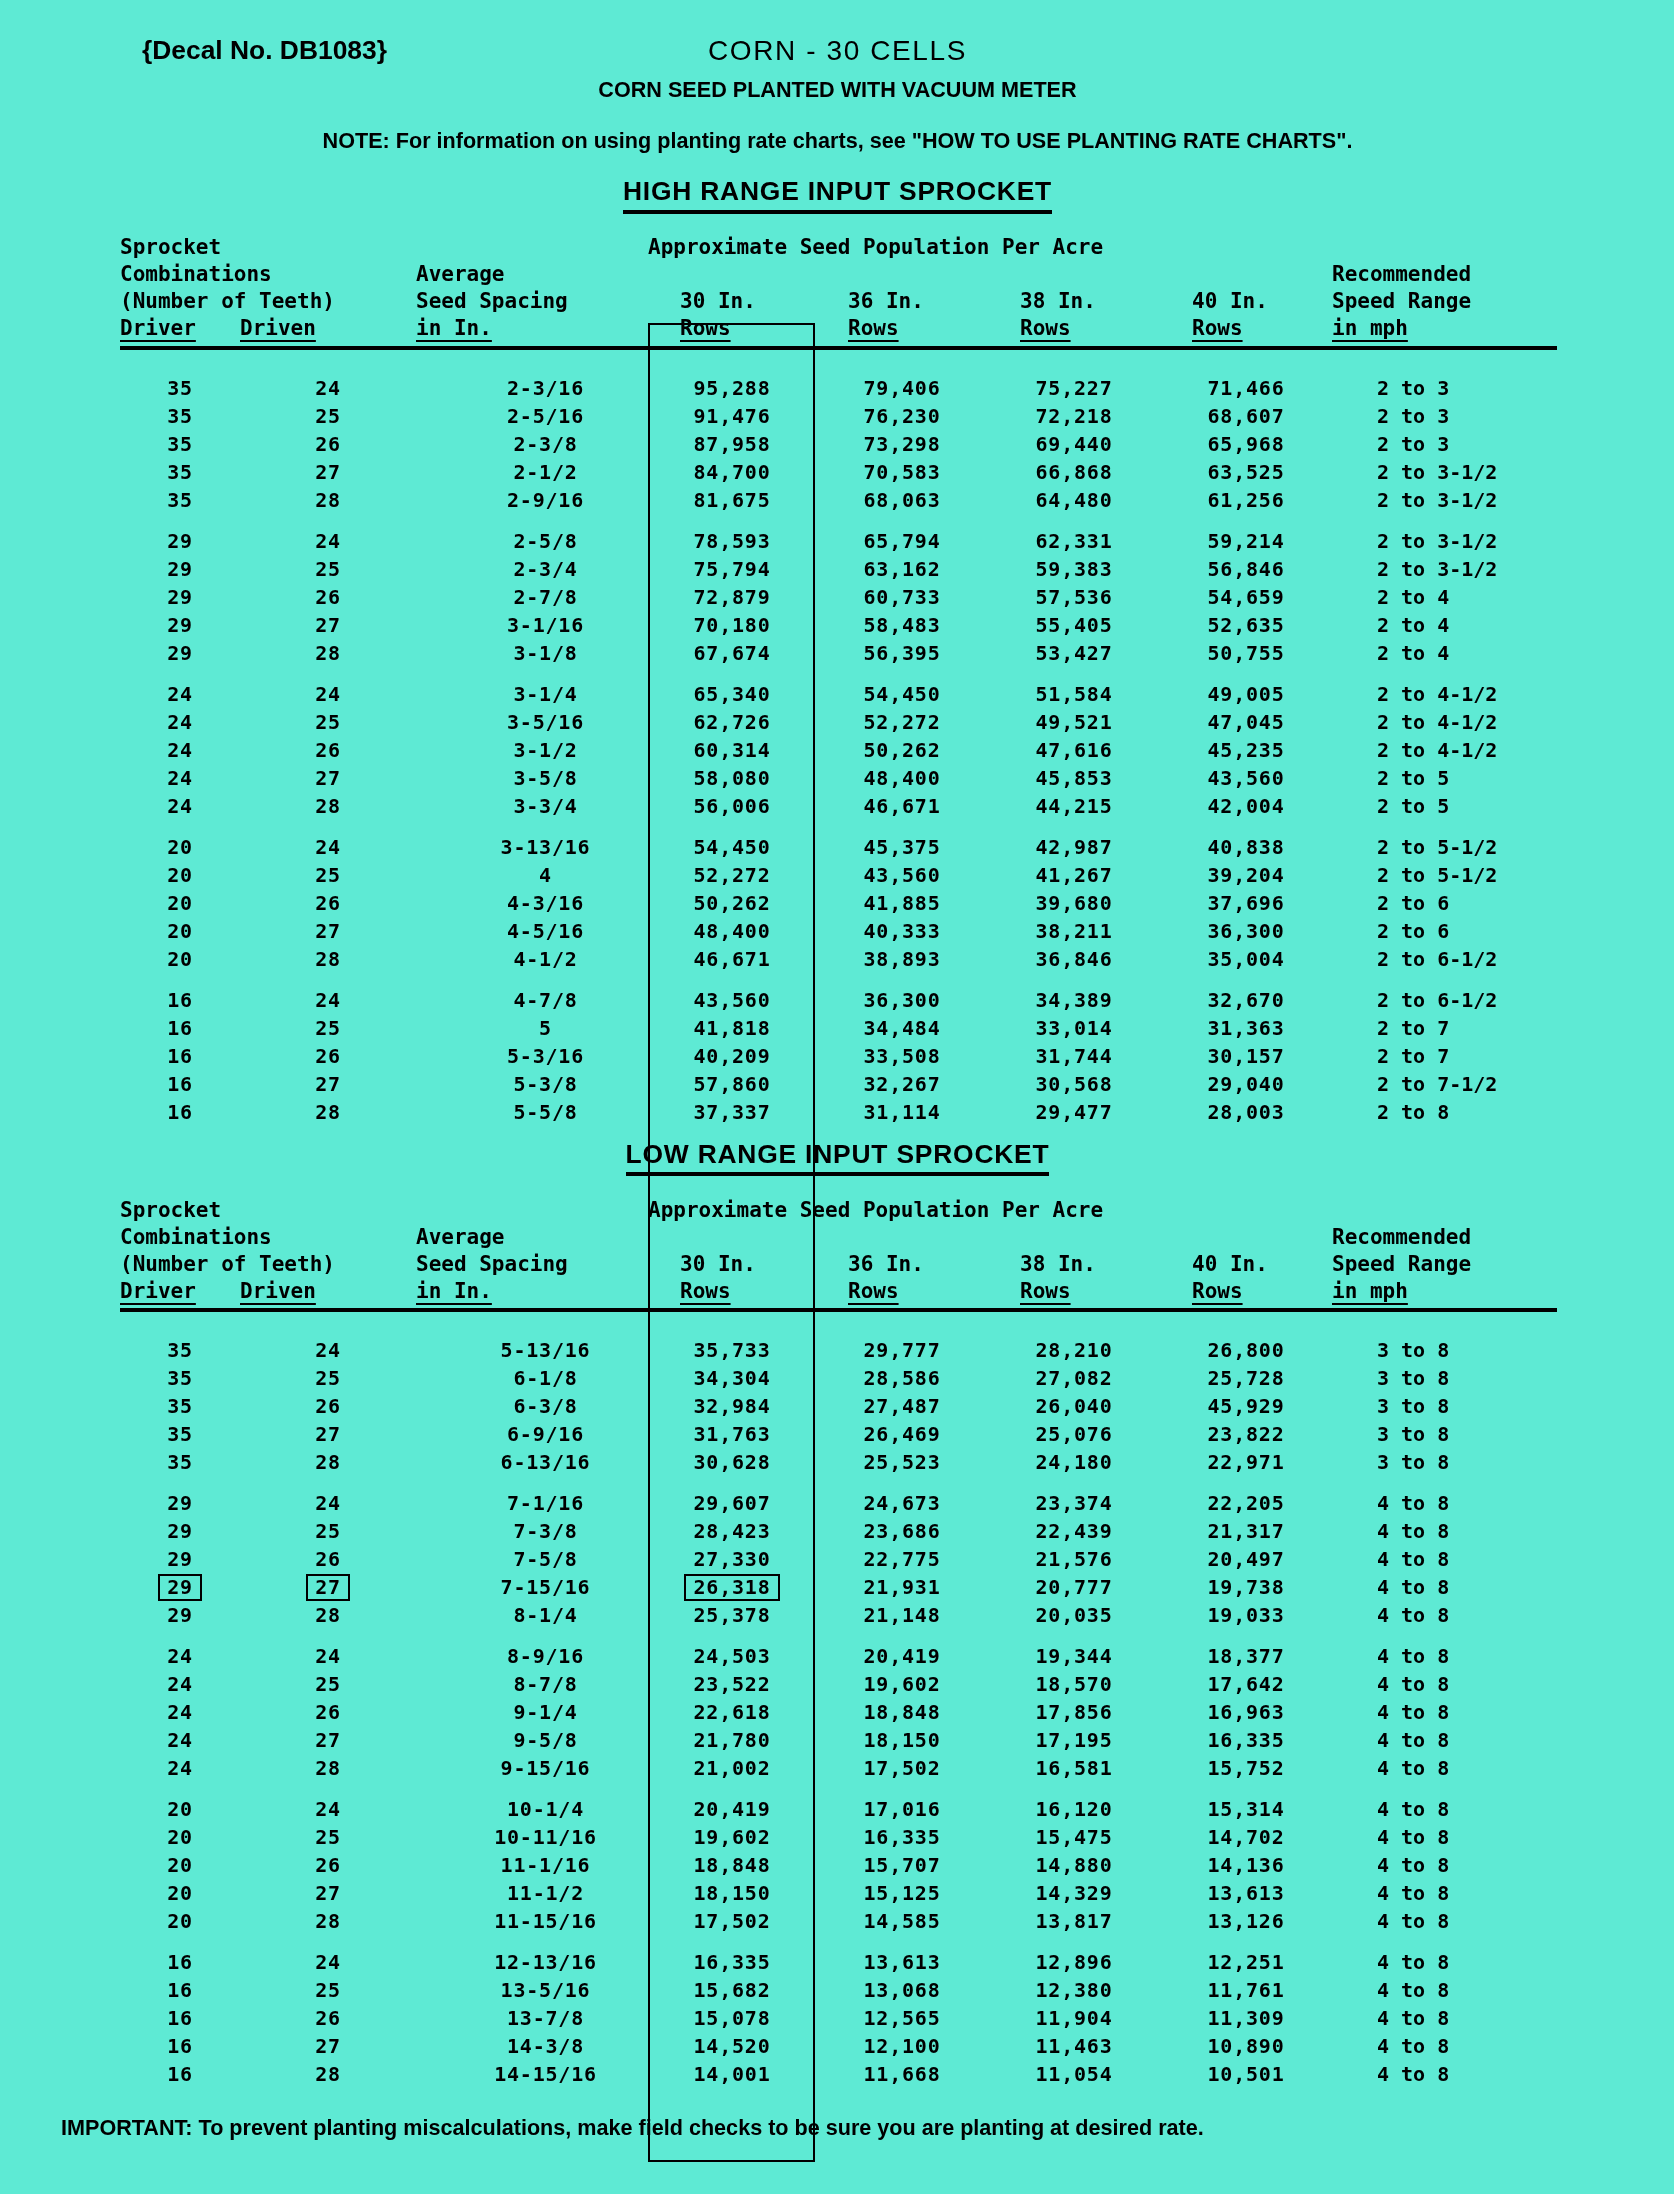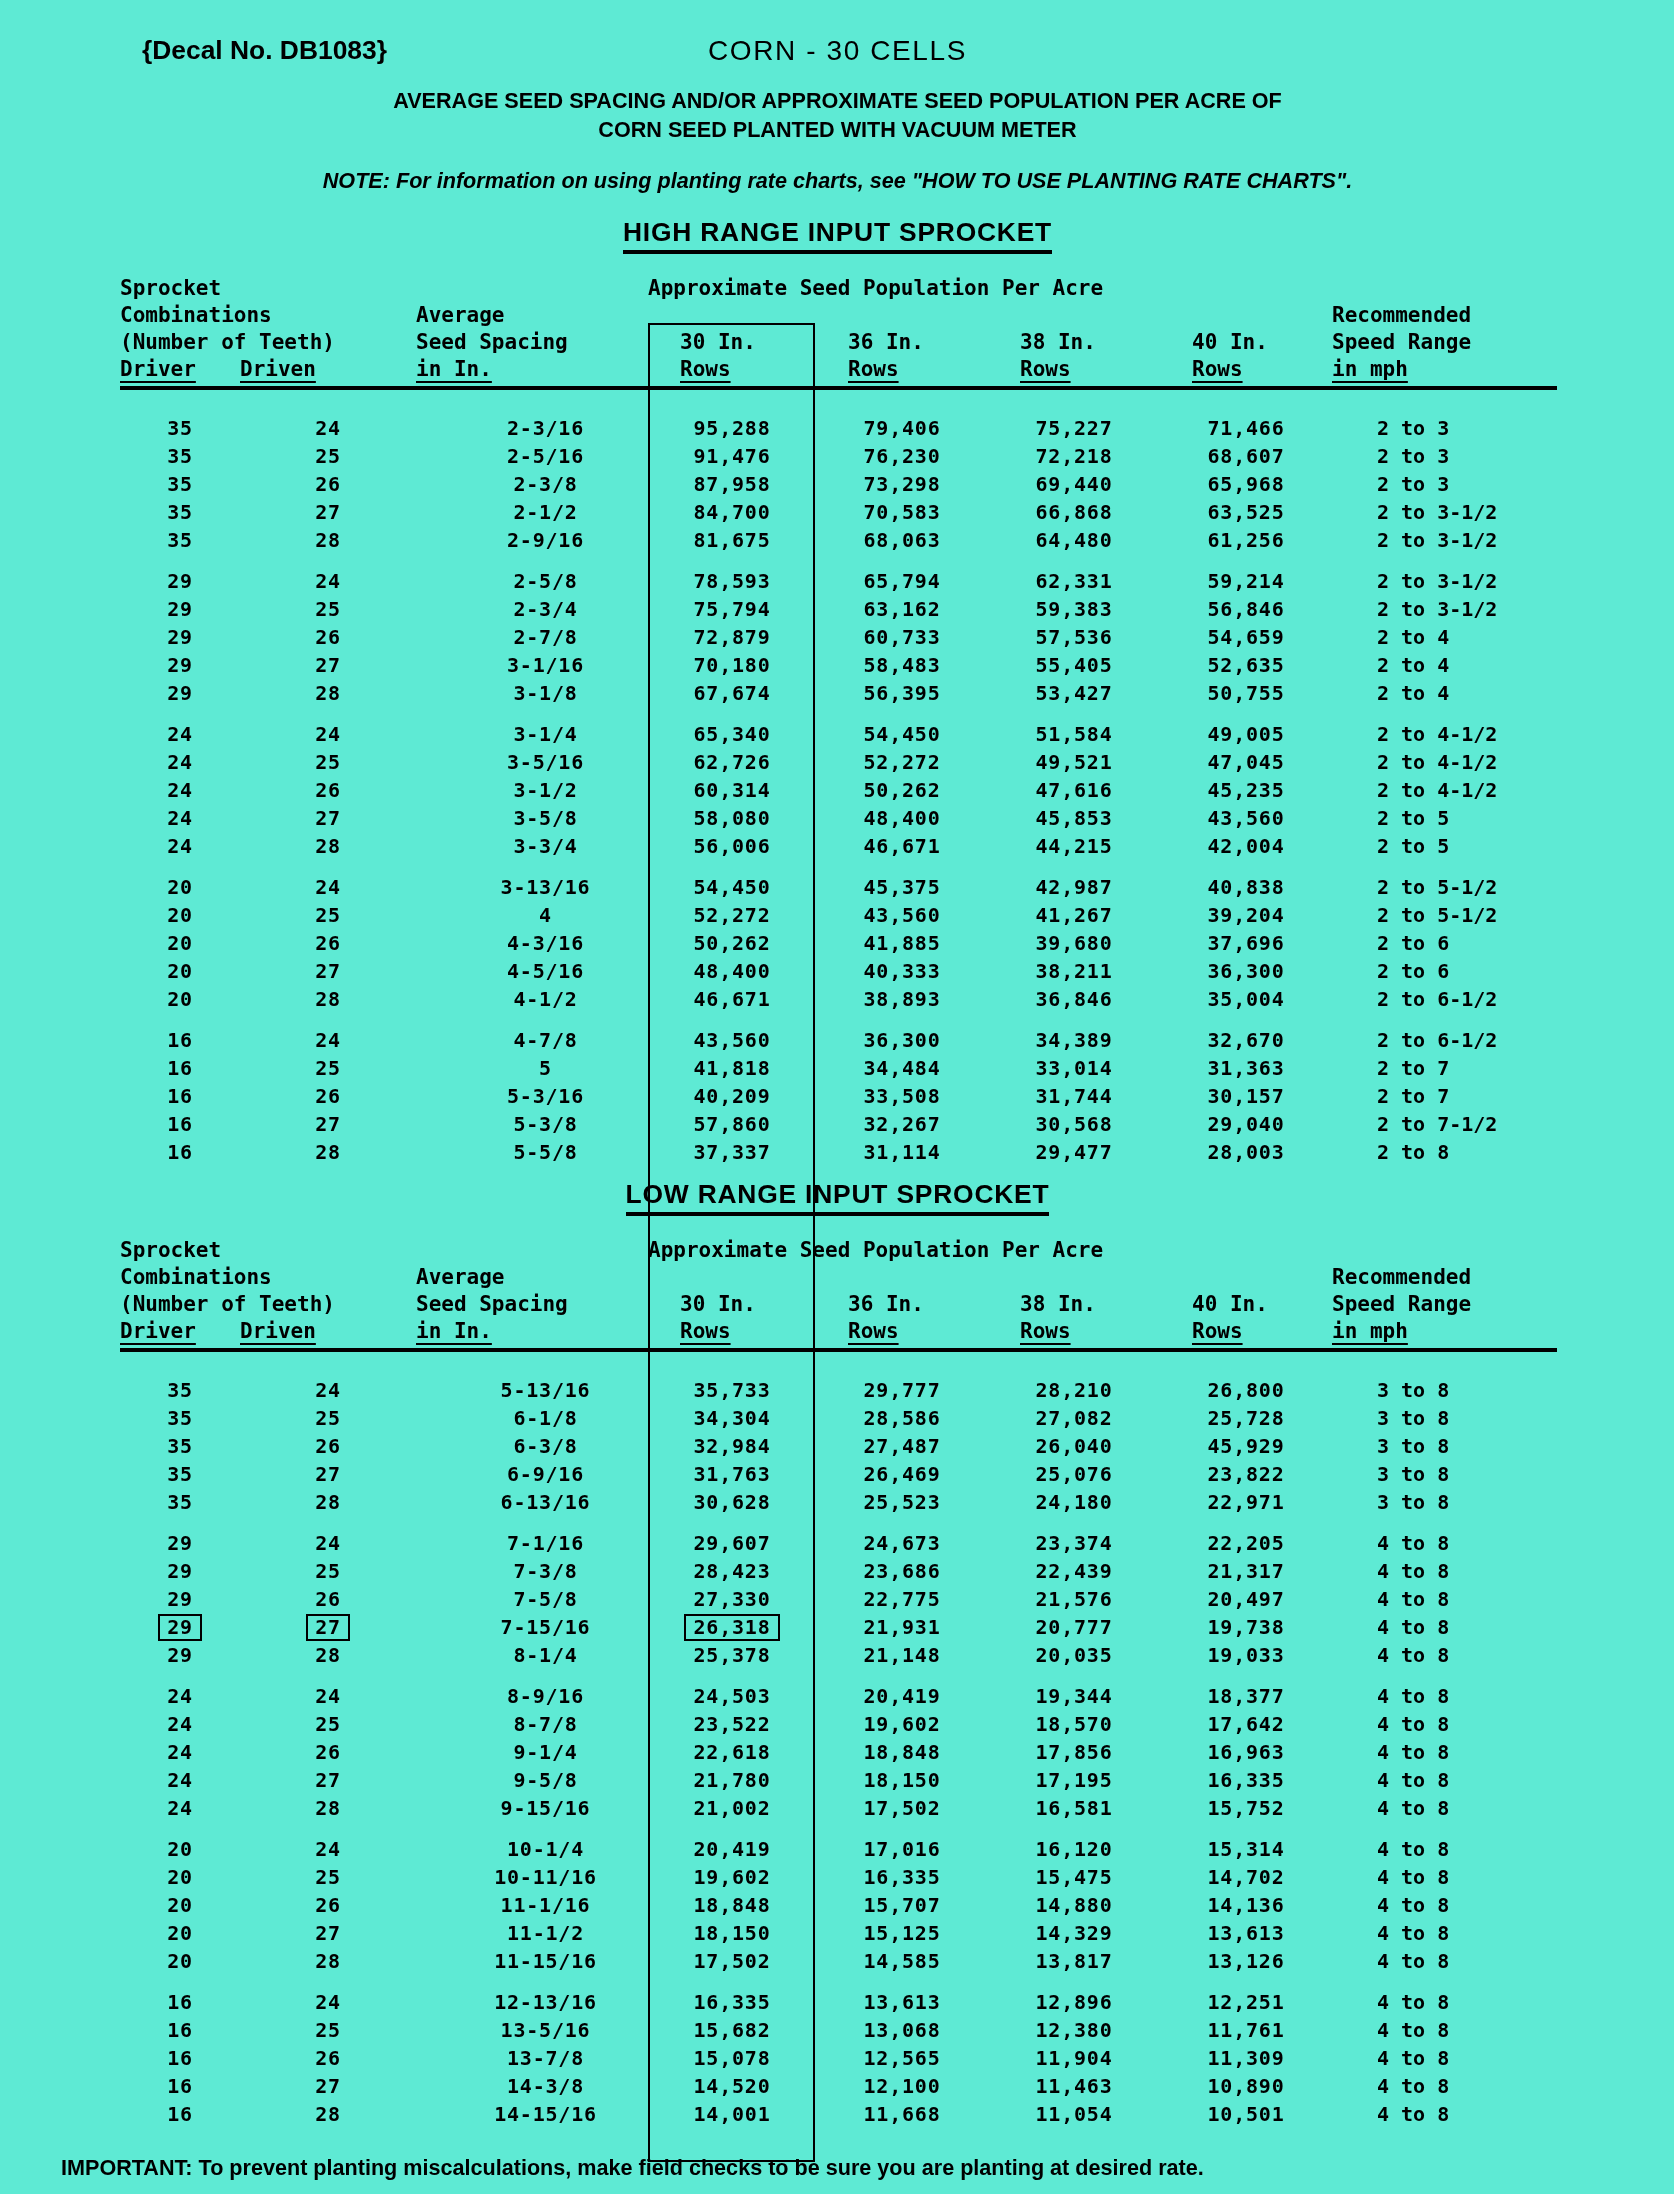--- a/index.html
+++ b/index.html
@@ -10,21 +10,21 @@
   }
   
   .topline { position:relative; height:40px; margin-top:35px; }
   .decal { position:absolute; left:142px; top:0; font-family:"Liberation Sans",sans-serif; font-weight:bold; font-size:26.4px; }
   .doc-title { position:absolute; left:0; width:100%; text-align:center; top:0;
     font-family:"Liberation Sans",sans-serif; font-weight:normal; font-size:28px; letter-spacing:1.6px; }
   .subtitle { text-align:center; font-family:"Liberation Sans",sans-serif; font-weight:bold;
     font-size:21.6px; line-height:29px; }
   .subtitle.first { margin-top:11.2px; }
   .note { text-align:center; font-family:"Liberation Sans",sans-serif; font-weight:bold;
-    font-style:italic; font-size:21.6px; margin-top:24px; }
+    font-size:21.6px; margin-top:24px; }
   .heading-wrap { text-align:center; margin-top:22.4px; height:37px; }
   .heading-wrap.low { margin-top:4.8px; }
   .section-heading { display:inline-block; font-family:"Liberation Sans",sans-serif; font-weight:bold;
     font-size:26.4px; letter-spacing:0.8px; border-bottom:4px solid #000; padding-bottom:2.4px; }
   
   .row { display:grid; grid-template-columns:120px 176px 232px 168px 172px 172px 172px 232px;
     padding-left:120px; }
   .c { white-space:nowrap; }
   .center { text-align:left; }
   .span2 { grid-column:span 2; }
@@ -51,21 +51,20 @@
 </head>
 <body>
 
 <div class="page" id="page">
 
   <div class="topline">
     <span class="decal">{Decal No. DB1083}</span>
     <span class="doc-title">CORN - 30  CELLS</span>
   </div>
 
-  <div class="subtitle first">AVERAGE SEED SPACING AND/OR APPROXIMATE SEED POPULATION PER ACRE OF</div>
   <div class="subtitle">CORN SEED PLANTED WITH VACUUM METER</div>
 
   <div class="note">NOTE: For information on using planting rate charts, see "HOW TO USE PLANTING RATE CHARTS".</div>
 
   <section id="high-table">
     <div class="heading-wrap">
       <span class="section-heading">HIGH RANGE INPUT SPROCKET</span>
     </div>
     <div class="thead">
       <div class="row hrow">

